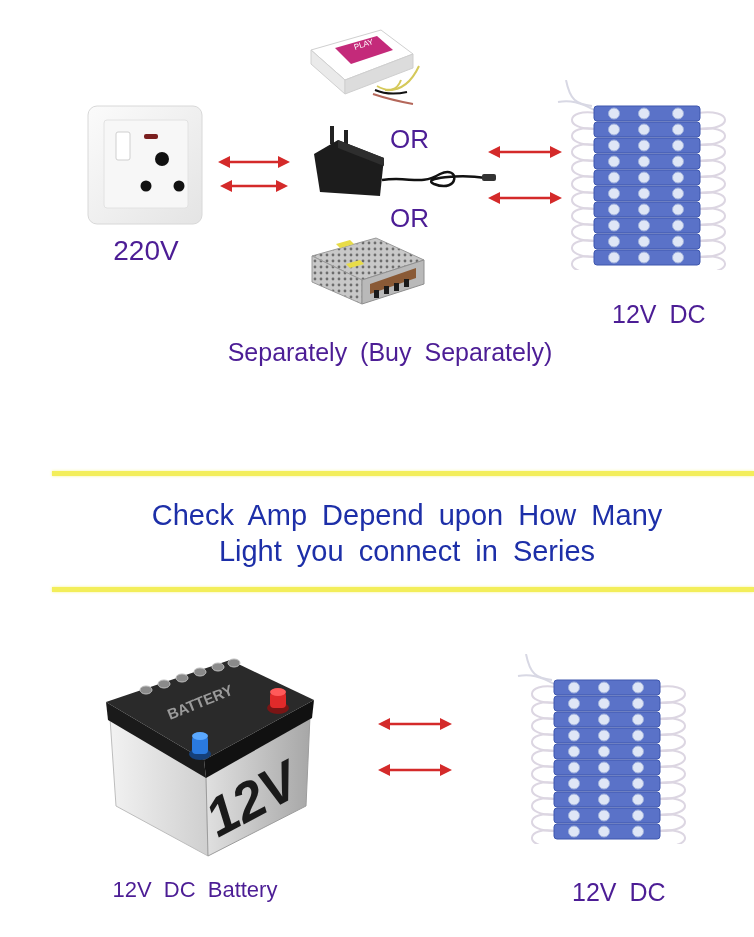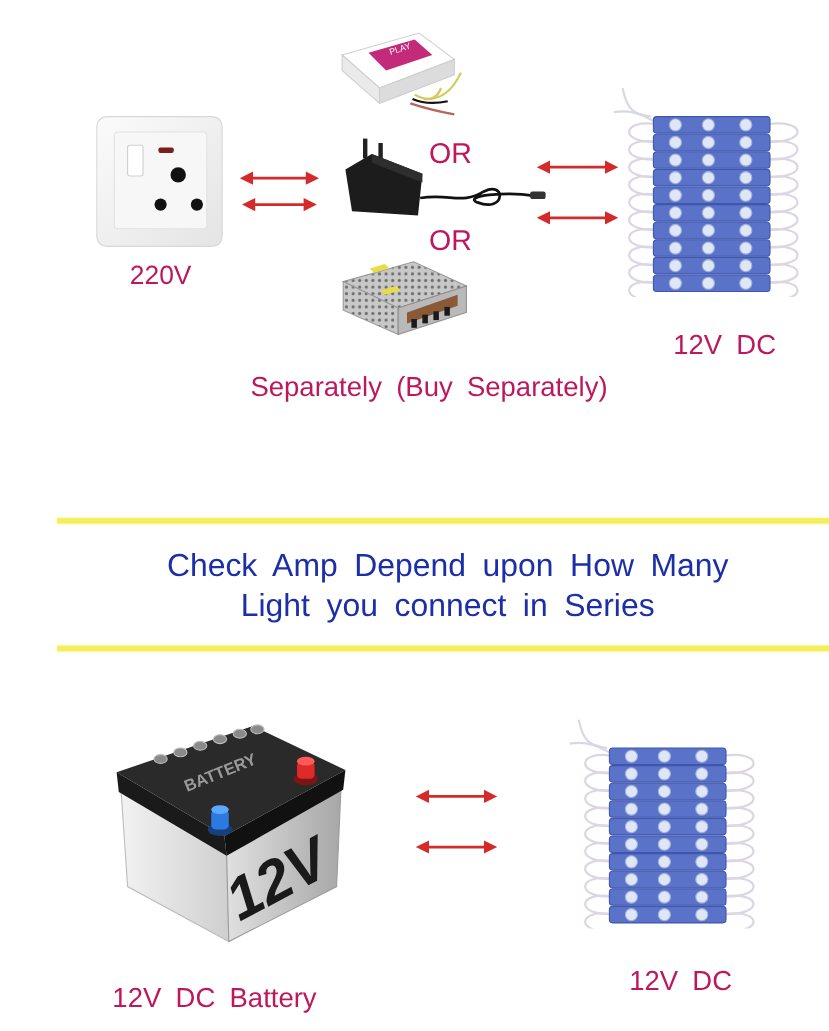--- a/index.html
+++ b/index.html
@@ -1,18 +1,18 @@
 <!DOCTYPE html>
 <html><head>
 <meta charset="utf-8">
 <style>
   html, body { margin:0; padding:0; background:#ffffff; }
   body { width:754px; height:937px; position:relative; overflow:hidden; font-family:"Liberation Sans", sans-serif; }
   .abs { position:absolute; }
-  .red-text { color:#be185d; font-family:"Liberation Sans", sans-serif; word-spacing:6px; }
+  .red-text { color:#4c1d95; font-family:"Liberation Sans", sans-serif; word-spacing:6px; }
   .blue-text { color:#1d2fa8; font-family:"Liberation Sans", sans-serif; word-spacing:7px; }
   .center { text-align:center; }
   .yline { position:absolute; left:52px; right:0; height:5px; background:#f3ee5a; box-shadow:0 0 3px #f6f291; }
   svg { display:block; }
 </style>
 </head>
 <body>
 
 <div>
 
@@ -27,21 +27,21 @@
       <rect x="2" y="2" width="114" height="118" rx="9" fill="url(#plate)" stroke="#d8d8d8"></rect>
       <rect x="18" y="16" width="84" height="88" rx="3" fill="#f7f7f7" stroke="#e2e2e2"></rect>
       <rect x="30" y="28" width="14" height="28" rx="2" fill="#ffffff" stroke="#cfcfcf"></rect>
       <rect x="58" y="30" width="14" height="5" rx="2" fill="#7a1f1f"></rect>
       <circle cx="76" cy="55" r="7" fill="#111"></circle>
       <circle cx="60" cy="82" r="5.5" fill="#111"></circle>
       <circle cx="93" cy="82" r="5.5" fill="#111"></circle>
     </svg>
   </div>
 
-  <div class="abs red-text center" style="left:96px;top:236px;width:100px;font-size:24px;line-height:30px;">
+  <div class="abs red-text center" style="left:96px;top:236px;width:100px;font-size:28px;line-height:30px;">
     <div>220V</div>
   </div>
 
   <div class="abs" style="left:216px;top:150px;">
     <svg width="76" height="44" viewBox="0 0 76 44">
       <g fill="#d42a2a" stroke="#d42a2a" stroke-width="2.5">
         <line x1="8" y1="12" x2="68" y2="12"></line>
         <polygon points="2,12 14,6 14,18" stroke="none"></polygon>
         <polygon points="74,12 62,6 62,18" stroke="none"></polygon>
         <line x1="10" y1="36" x2="66" y2="36"></line>
@@ -355,18 +355,18 @@
         <path d="M142 177 C176 172, 180 194, 142 193" stroke="#dcd6e2" stroke-width="2" fill="none"></path>
         <g>
           <rect x="38" y="170" width="106" height="15" rx="3" fill="#5a72c8" stroke="#3e56ad"></rect>
           <circle cx="58" cy="177.5" r="5.5" fill="#dfe6f6" stroke="#9fb0dc"></circle>
           <circle cx="88" cy="177.5" r="5.5" fill="#dfe6f6" stroke="#9fb0dc"></circle>
           <circle cx="122" cy="177.5" r="5.5" fill="#dfe6f6" stroke="#9fb0dc"></circle>
         </g>
       </svg>
   </div>
 
-  <div class="abs red-text center" style="left:70px;top:892px;width:250px;font-size:25px;line-height:31px;">
+  <div class="abs red-text center" style="left:70px;top:874px;width:250px;font-size:22px;line-height:31px;">
     <div>12V DC Battery</div>
   </div>
 
   <div class="abs red-text" style="left:572px;top:878px;font-size:25px;">12V DC</div>
 </div>
 
 </body></html>

